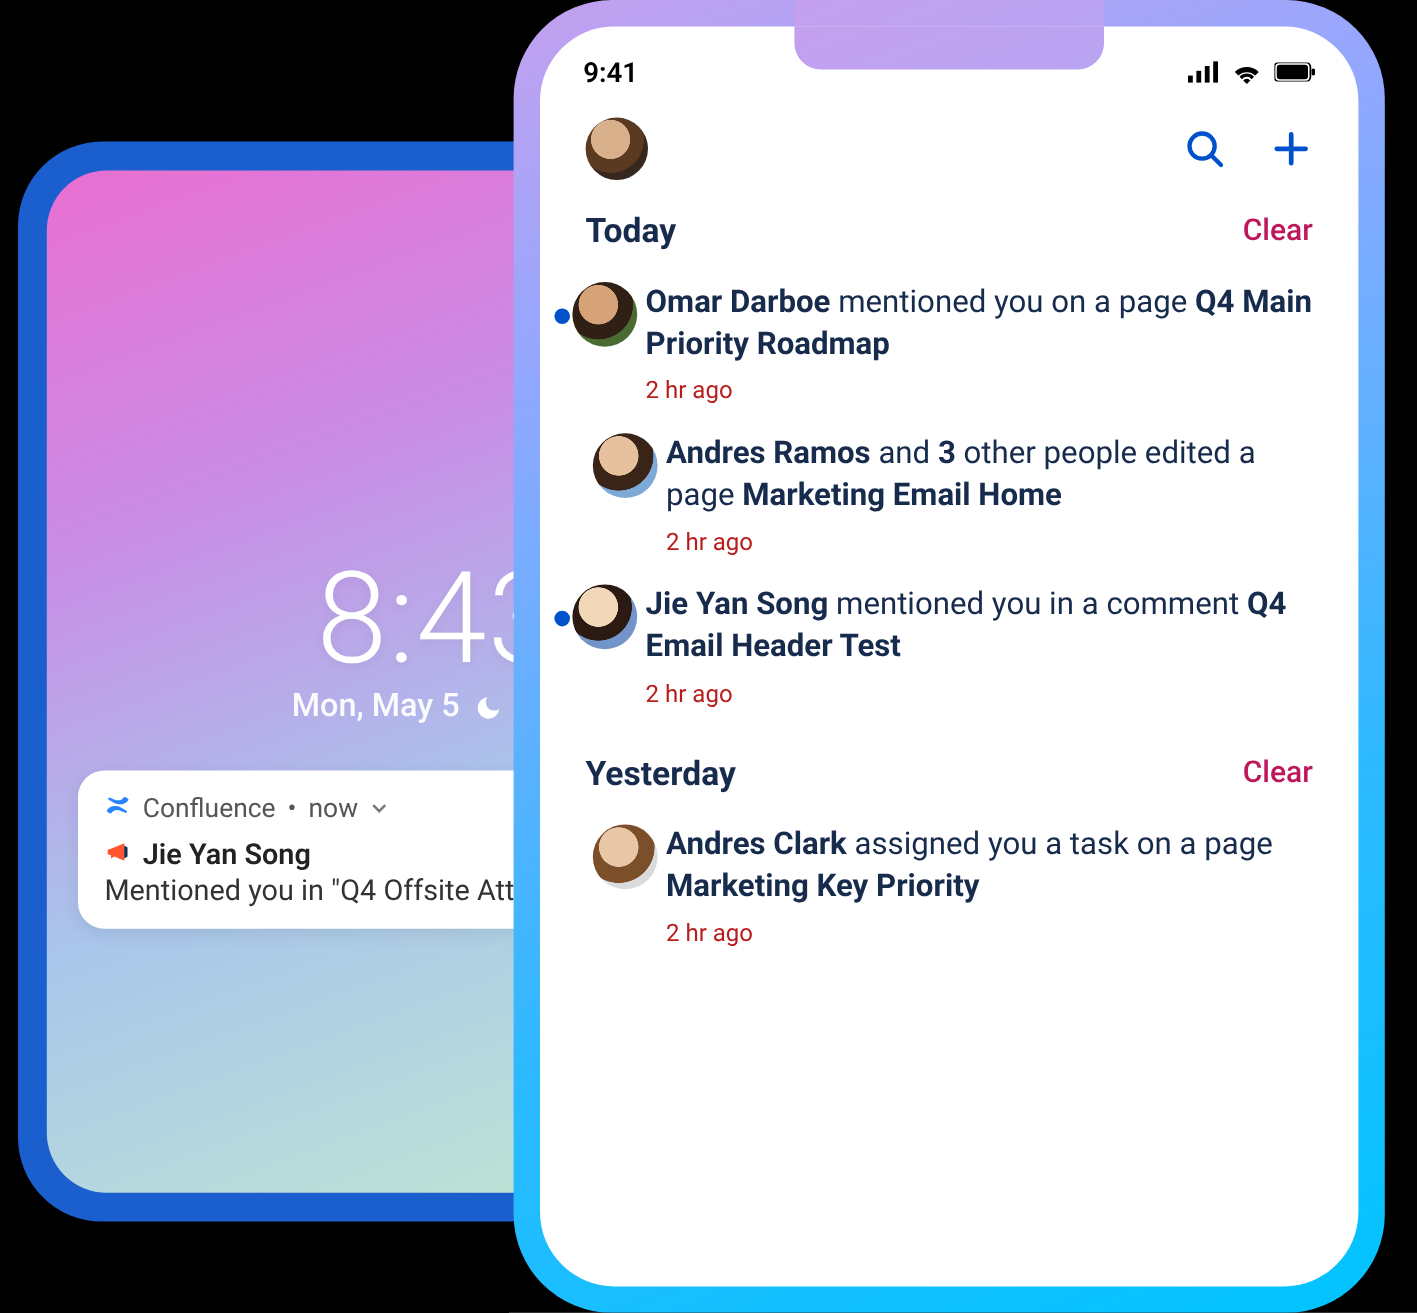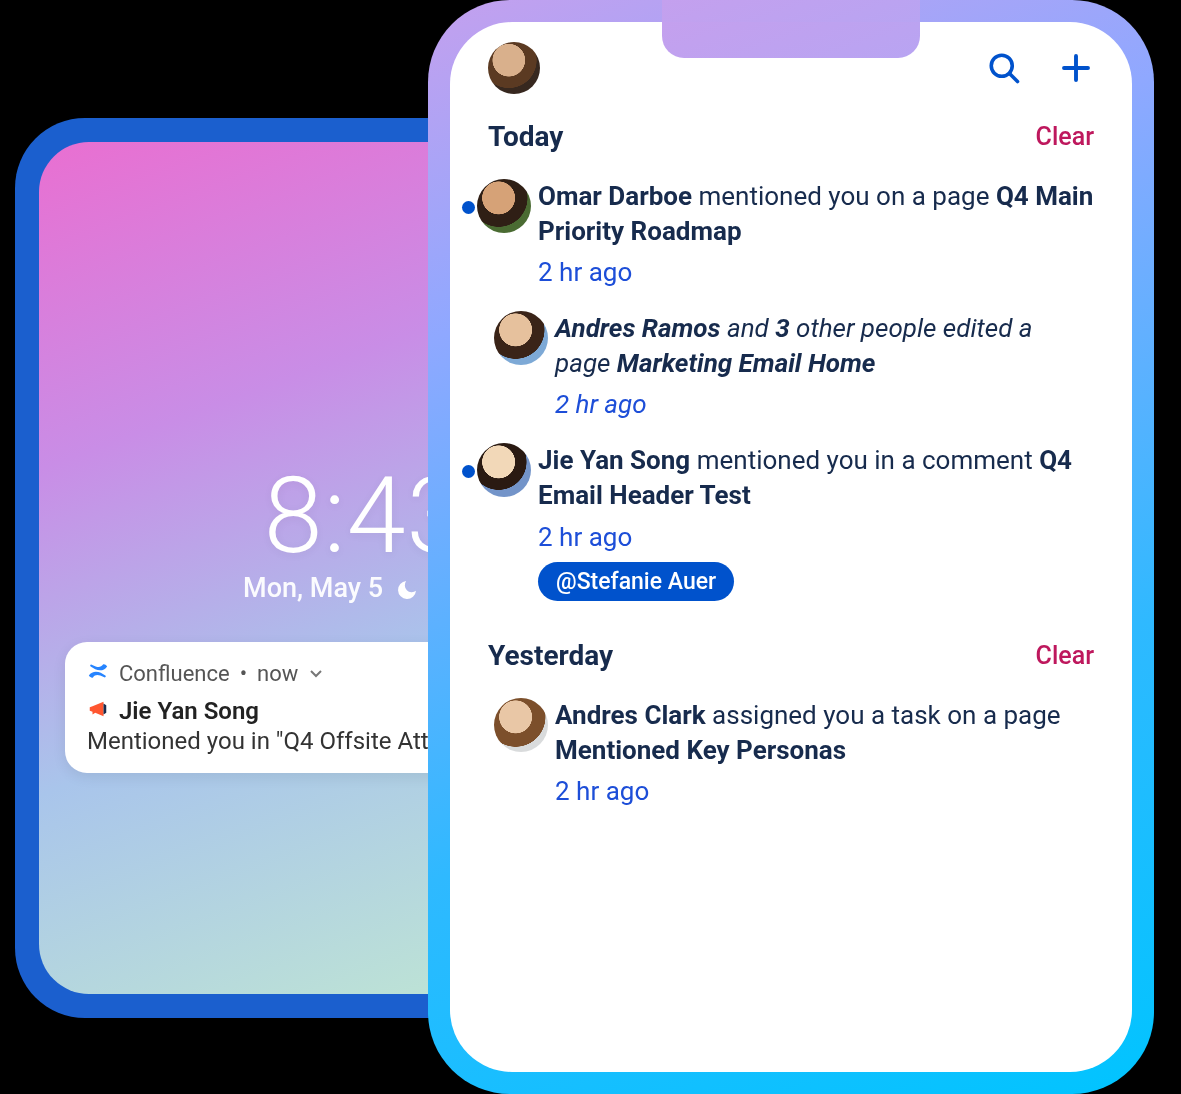--- a/index.html
+++ b/index.html
@@ -214,22 +214,22 @@
     }
     .notif-body { flex: 1; }
     .notif-text {
       font-size: 26px;
       line-height: 1.35;
       color: #172b4d;
     }
     .notif-text .b { font-weight: 700; }
     .notif-time {
       margin-top: 8px;
-      font-size: 26px;
-      color: #1d4ed8;
+      font-size: 20px;
+      color: #b91c1c;
     }
     .mention-chip {
       display: inline-block;
       margin-top: 10px;
       background: #0052cc;
       color: #fff;
       font-size: 23px;
       font-weight: 500;
       padding: 6px 18px;
       border-radius: 999px;
@@ -278,20 +278,46 @@
       </div>
       <div class="push-body">Mentioned you in "Q4 Offsite Attende</div>
     </div>
   </div>
 </div>
 
 <div class="phone-front">
   <div class="real-notch"></div>
   <div class="screen">
 
+    <div class="status-bar">
+      <span>9:41</span>
+      <div class="status-right">
+        <span>
+          <svg width="26" height="18" viewBox="0 0 26 18">
+              <rect x="0" y="12" width="4" height="6" fill="#000"></rect>
+              <rect x="7" y="8" width="4" height="10" fill="#000"></rect>
+              <rect x="14" y="4" width="4" height="14" fill="#000"></rect>
+              <rect x="21" y="0" width="4" height="18" fill="#000"></rect>
+            </svg>
+        </span>
+        <span>
+          <svg width="26" height="20" viewBox="0 0 26 20" fill="#000">
+              <path d="M13 20l-3-3a4 4 0 016 0zM6 13l-3-3a14 14 0 0120 0l-3 3a10 10 0 00-14 0z"></path>
+              <path d="M9 16l-2-2a8 8 0 0112 0l-2 2a5 5 0 00-8 0z"></path>
+            </svg>
+        </span>
+        <span>
+          <svg width="34" height="16" viewBox="0 0 34 16">
+              <rect x="0" y="0" width="30" height="16" rx="4" fill="none" stroke="#000" stroke-width="1.5"></rect>
+              <rect x="2" y="2" width="26" height="12" rx="2.5" fill="#000"></rect>
+              <rect x="31" y="5" width="3" height="6" rx="1.5" fill="#000"></rect>
+            </svg>
+        </span>
+      </div>
+    </div>
 
     <div class="header-row">
       <div class="avatar"></div>
       <div class="header-icons">
         <span class="icon-btn">
           <svg width="36" height="36" viewBox="0 0 24 24" fill="none" stroke="#0052cc" stroke-width="2.4" stroke-linecap="round">
               <circle cx="10.5" cy="10.5" r="7"></circle>
               <path d="M21 21l-5-5"></path>
             </svg>
         </span>
@@ -314,54 +340,53 @@
         <span class="unread-dot"></span>
         <div class="avatar alt1 notif-avatar"></div>
         <div class="notif-body">
           <div class="notif-text">
             <span class="b">Omar Darboe</span><span> mentioned you on a page </span><span class="b">Q4 Main Priority Roadmap</span>
           </div>
           <div class="notif-time">2 hr ago</div>
         </div>
       </div>
 
-      <div class="notif" style="padding-left:6px;font-style:italic;">
+      <div class="notif" style="padding-left:6px;">
         <div class="avatar alt2 notif-avatar"></div>
         <div class="notif-body">
           <div class="notif-text">
             <span class="b">Andres Ramos</span><span> and </span><span class="b">3</span><span> other people edited a page </span><span class="b">Marketing Email Home</span>
           </div>
           <div class="notif-time">2 hr ago</div>
         </div>
       </div>
 
       <div class="notif">
         <span class="unread-dot"></span>
         <div class="avatar alt3 notif-avatar"></div>
         <div class="notif-body">
           <div class="notif-text">
             <span class="b">Jie Yan Song</span><span> mentioned you in a comment </span><span class="b">Q4 Email Header Test</span>
           </div>
           <div class="notif-time">2 hr ago</div>
-          <span class="mention-chip">@Stefanie Auer</span>
         </div>
       </div>
     </div>
 
     <div class="section">
       <div class="section-header">
         <span class="section-title">Yesterday</span>
         <span class="clear-btn">Clear</span>
       </div>
 
       <div class="notif" style="padding-left:6px;">
         <div class="avatar alt4 notif-avatar"></div>
         <div class="notif-body">
           <div class="notif-text">
-            <span class="b">Andres Clark</span><span> assigned you a task on a page </span><span class="b">Mentioned Key Personas</span>
+            <span class="b">Andres Clark</span><span> assigned you a task on a page </span><span class="b">Marketing Key Priority</span>
           </div>
           <div class="notif-time">2 hr ago</div>
         </div>
       </div>
     </div>
 
   </div>
 </div>
 
 </body></html>

